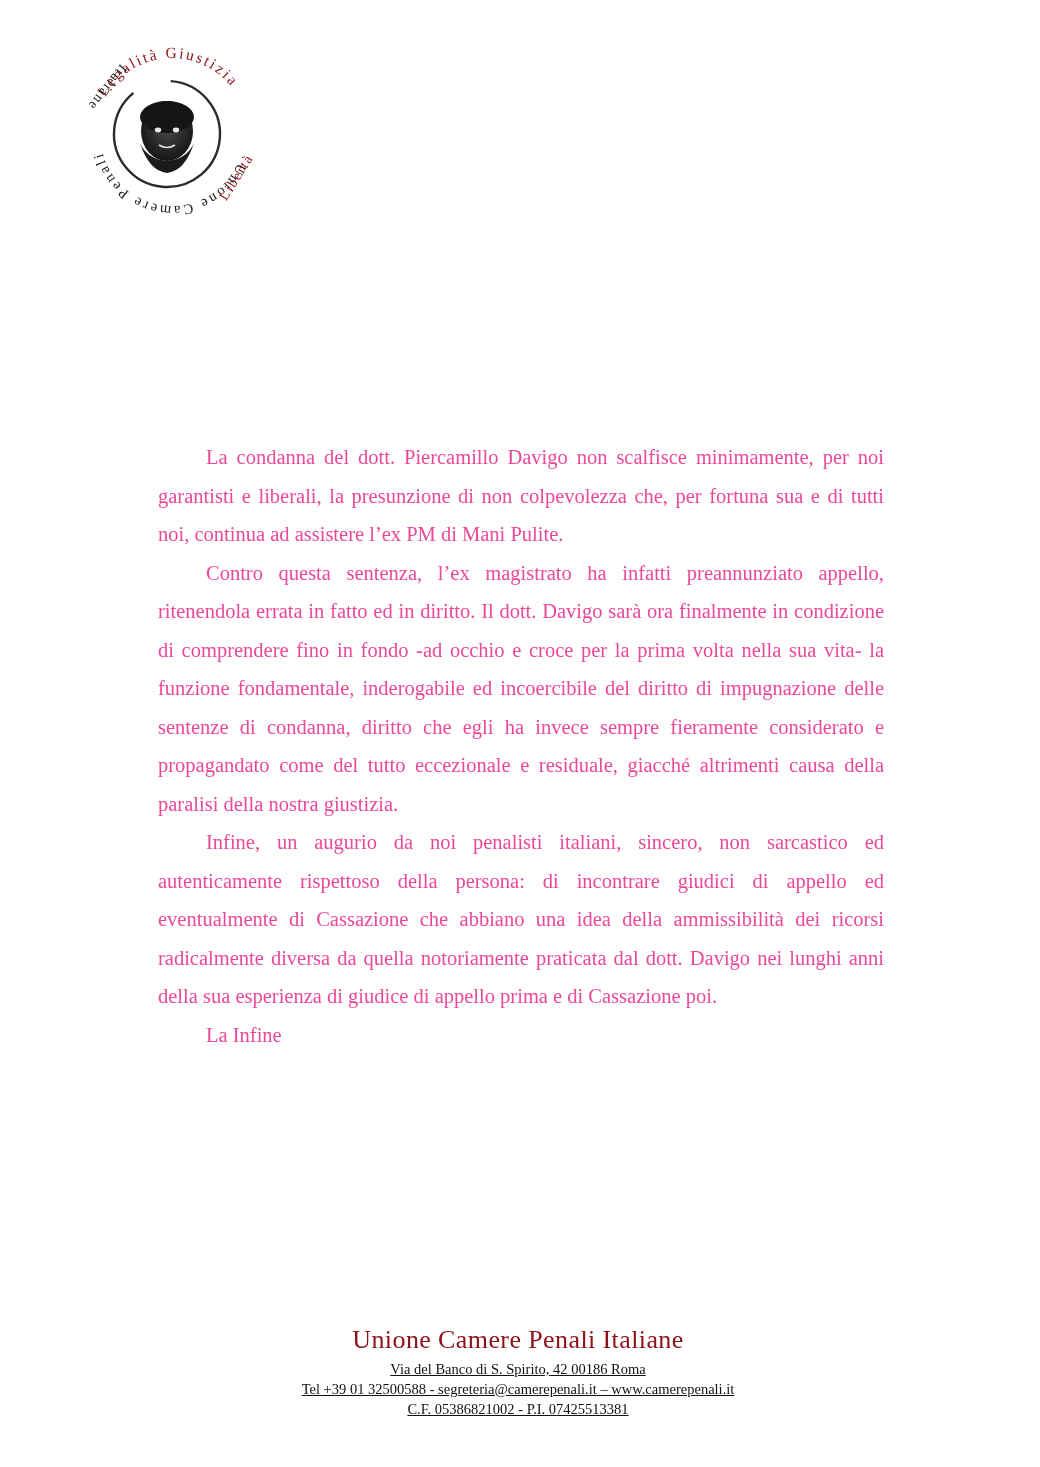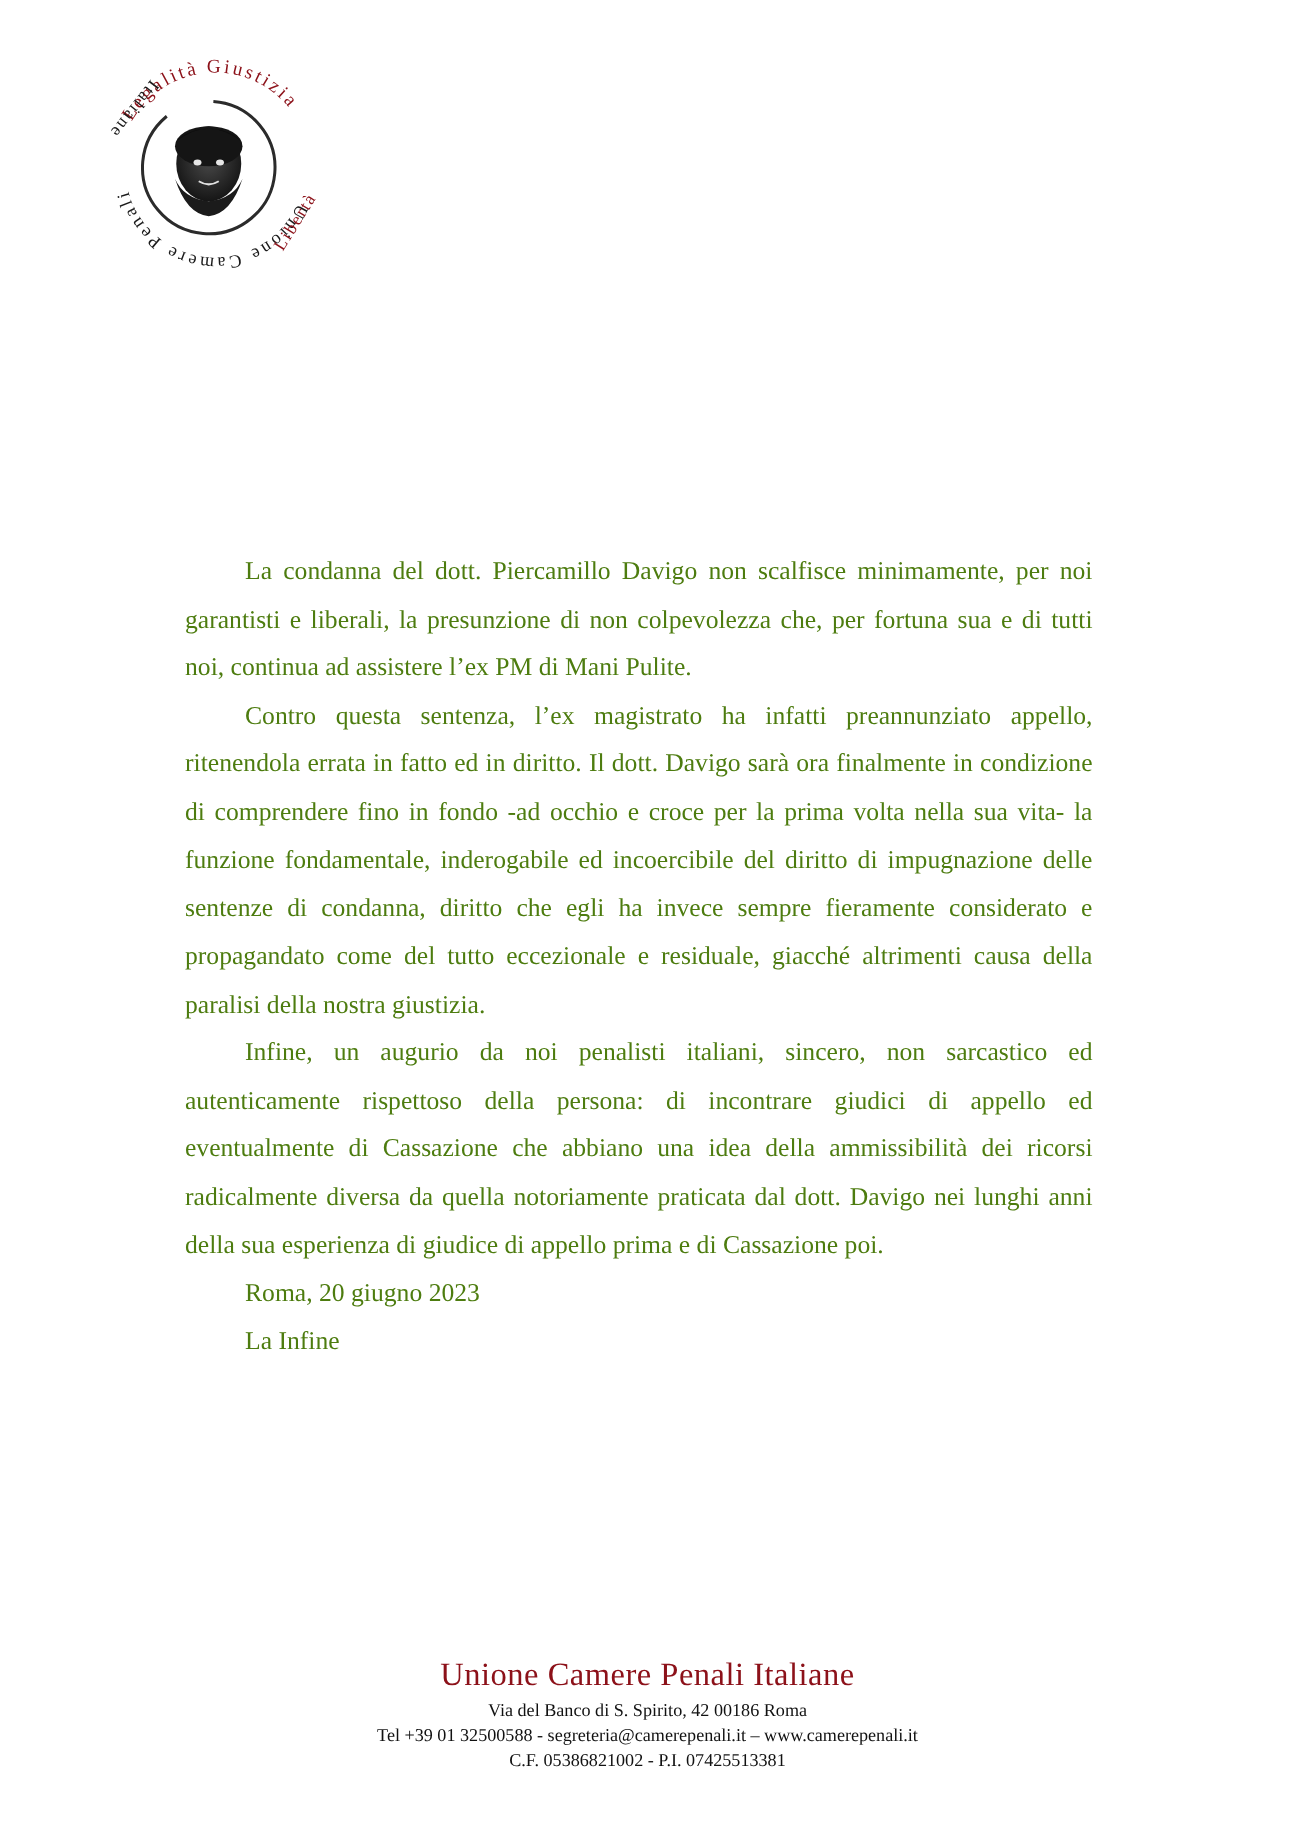--- a/index.html
+++ b/index.html
@@ -46,26 +46,26 @@
     text-align: center;
     font-size: 20.5px;
     font-weight: bold;
     letter-spacing: 0.2px;
     color: #000;
   }
 
   
   .body-text {
     position: absolute;
-    left: 148px;
+    left: 158px;
     top: 438px;
     width: 726px;
     font-size: 20.5px;
     line-height: 38.5px;
-    color: #4d7c0f;
+    color: #ec4899;
     text-align: justify;
     text-justify: inter-word;
   }
   .body-text p {
     margin: 0 0 0 0;
     text-indent: 48px;
   }
   .sig-line {
     text-indent: 48px;
     text-align: left;
@@ -84,20 +84,21 @@
     font-family: "Liberation Serif", serif;
     font-size: 26px;
     color: #8c1119;
     letter-spacing: 0.4px;
     margin-bottom: 4px;
   }
   .footer-line {
     font-size: 14.5px;
     line-height: 20px;
     color: #111;
+    text-decoration: underline;
   }
 </style>
 </head>
 <body>
 
 <div class="page">
 
   <div class="logo-wrap">
     <div class="logo-ring">
       <svg width="190" height="190" viewBox="0 0 190 190" xmlns="http://www.w3.org/2000/svg">
@@ -136,21 +137,20 @@
         </g>
       </svg>
     </div>
   </div>
 
 
   <div class="body-text">
     <p>La condanna del dott. Piercamillo Davigo non scalfisce minimamente, per noi garantisti e liberali, la presunzione di non colpevolezza che, per fortuna sua e di tutti noi, continua ad assistere l’ex PM di Mani Pulite.</p>
     <p>Contro questa sentenza, l’ex magistrato ha infatti preannunziato appello, ritenendola errata in fatto ed in diritto. Il dott. Davigo sarà ora finalmente in condizione di comprendere fino in fondo -ad occhio e croce per la prima volta nella sua vita- la funzione fondamentale, inderogabile ed incoercibile del diritto di impugnazione delle sentenze di condanna, diritto che egli ha invece sempre fieramente considerato e propagandato come del tutto eccezionale e residuale, giacché altrimenti causa della paralisi della nostra giustizia.</p>
     <p>Infine, un augurio da noi penalisti italiani, sincero, non sarcastico ed autenticamente rispettoso della persona: di incontrare giudici di appello ed eventualmente di Cassazione che abbiano una idea della ammissibilità dei ricorsi radicalmente diversa da quella notoriamente praticata dal dott. Davigo nei lunghi anni della sua esperienza di giudice di appello prima e di Cassazione poi.</p>
-    <p class="sig-line">Roma, 20 giugno 2023</p>
     <p class="sig-line">La Infine</p>
   </div>
 
   <div class="footer">
     <div class="footer-title">Unione Camere Penali Italiane</div>
     <div class="footer-line">Via del Banco di S. Spirito, 42 00186 Roma</div>
     <div class="footer-line">Tel +39 01 32500588 - segreteria@camerepenali.it – www.camerepenali.it</div>
     <div class="footer-line">C.F. 05386821002 - P.I. 07425513381</div>
   </div>
 

